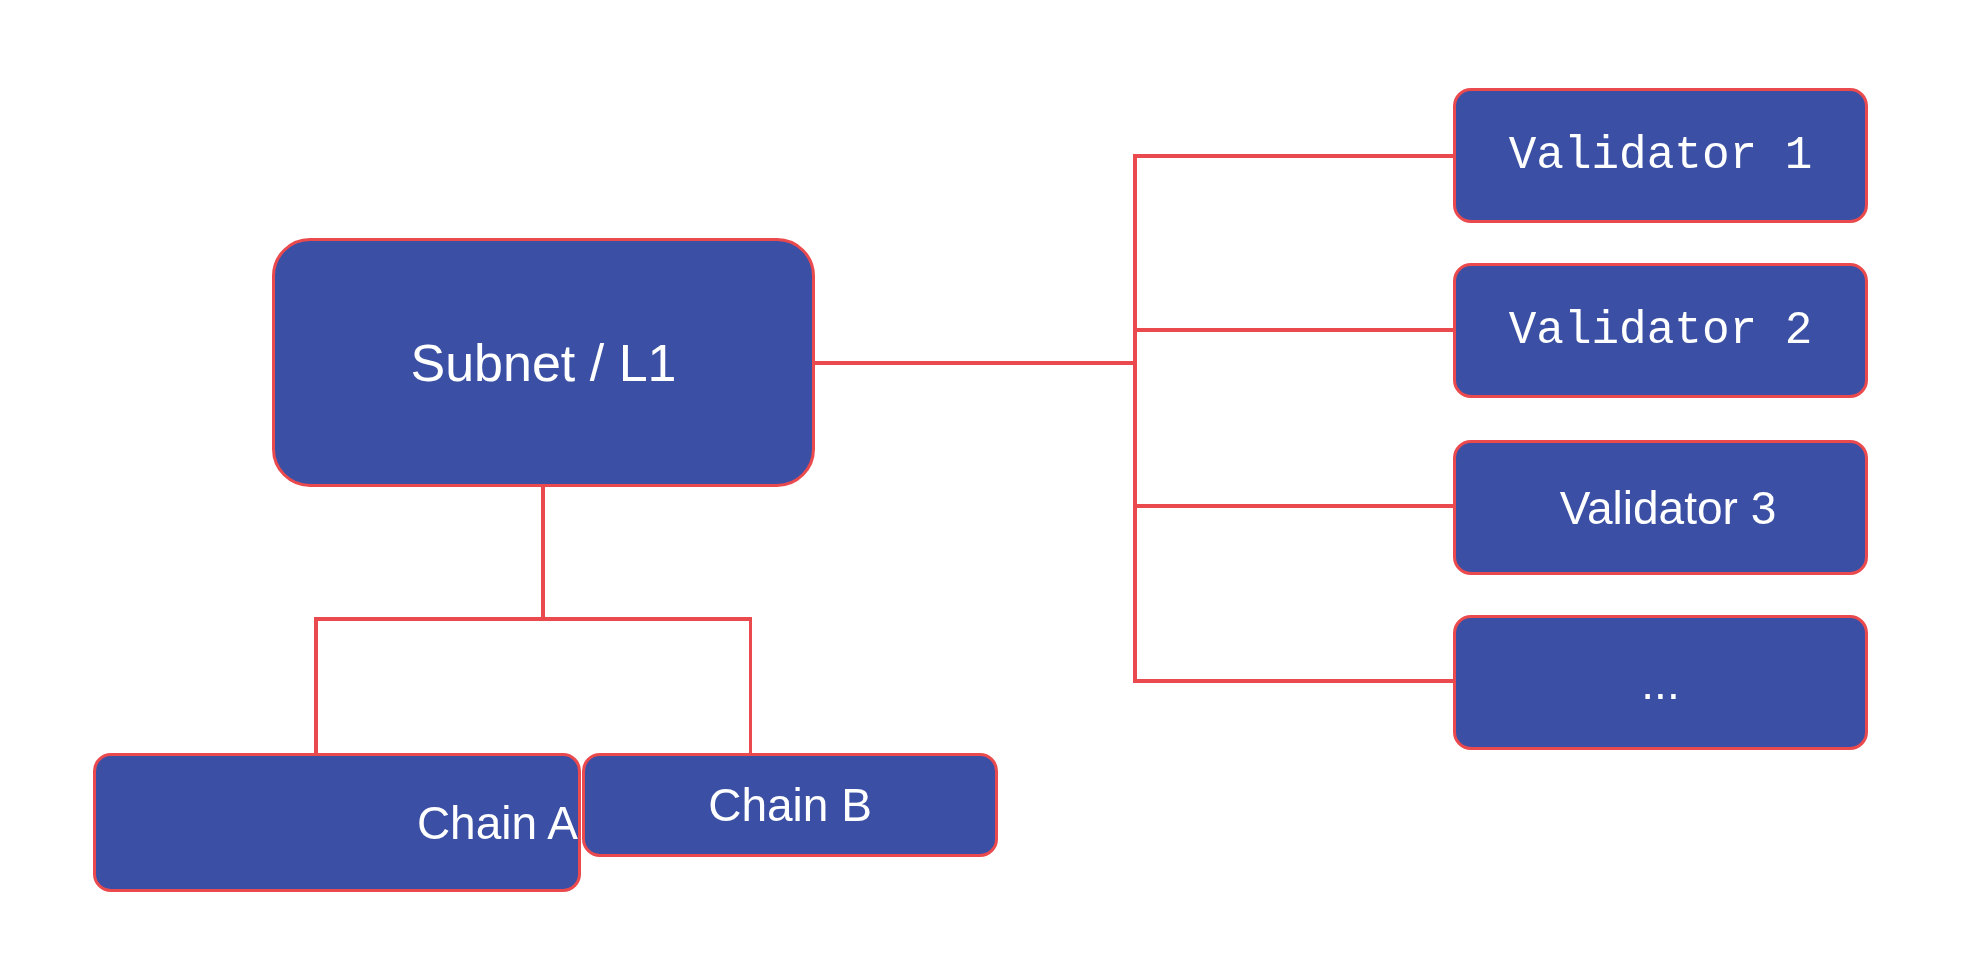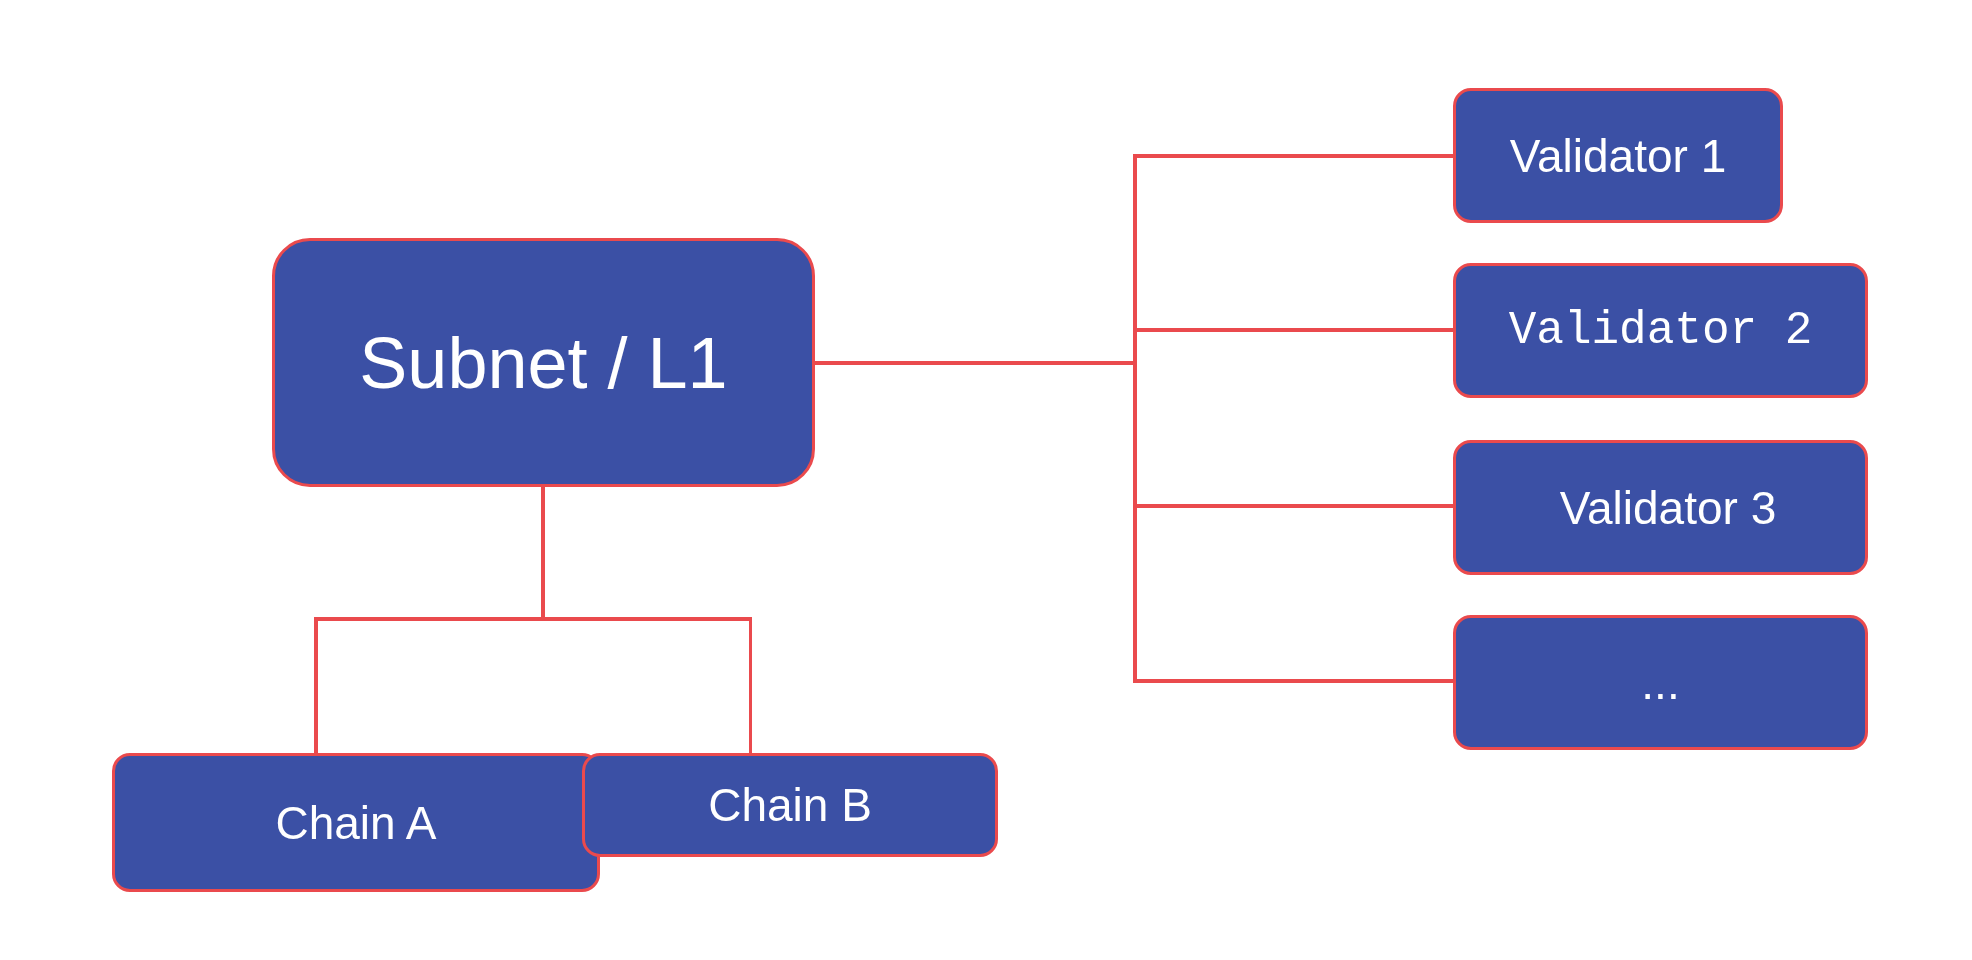--- a/index.html
+++ b/index.html
@@ -26,21 +26,21 @@
     display: flex;
     align-items: center;
     justify-content: center;
     color: var(--label);
     text-align: center;
     line-height: 1;
     white-space: nowrap;
   }
   .node-large {
     border-radius: 38px;
-    font-size: 72px;
+    font-size: 52px;
     text-align: center;
   }
   .node-small {
     border-radius: 18px;
     font-size: 46px;
   }
   .line {
     position: absolute;
     background: var(--connector);
   }
@@ -59,29 +59,29 @@
 
   <div class="line" style="left:541.3px; top:485px; width:3.5px; height:135.8px;"></div>
   <div class="line" style="left:314.3px; top:617.3px; width:437.7px; height:3.5px;"></div>
   <div class="line" style="left:314.3px; top:617.3px; width:3.5px; height:138px;"></div>
   <div class="line" style="left:748.5px; top:617.3px; width:3.5px; height:138px;"></div>
 
   <div class="node node-large" style="left:272px; top:238px; width:543px; height:249px;">
     <span>Subnet / L1</span>
   </div>
 
-  <div class="node node-small" style="left:112px; top:753px; width:488px; height:139px;">
+  <div class="node node-small" style="left:93px; top:753px; width:488px; height:139px;justify-content:flex-end;">
     <span>Chain A</span>
   </div>
 
   <div class="node node-small" style="left:582px; top:753px; width:416px; height:104px;">
     <span>Chain B</span>
   </div>
 
-  <div class="node node-small" style="left:1453px; top:88px; width:330px; height:135px;">
+  <div class="node node-small" style="left:1453px; top:88px; width:415px; height:135px;font-family:Liberation Mono, monospace;">
     <span>Validator 1</span>
   </div>
 
   <div class="node node-small" style="left:1453px; top:263px; width:415px; height:135px;font-family:Liberation Mono, monospace;">
     <span>Validator 2</span>
   </div>
 
   <div class="node node-small" style="left:1453px; top:440px; width:415px; height:135px;padding-left:15px;">
     <span>Validator 3</span>
   </div>

